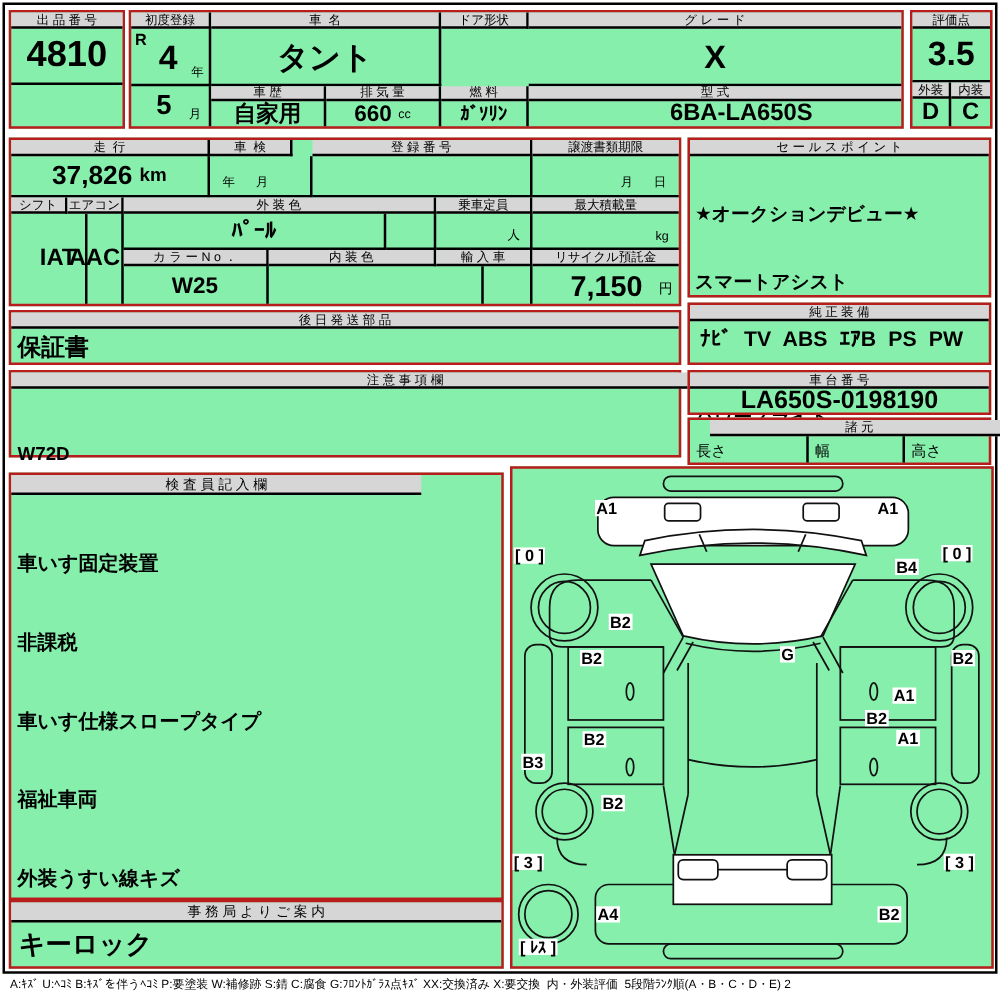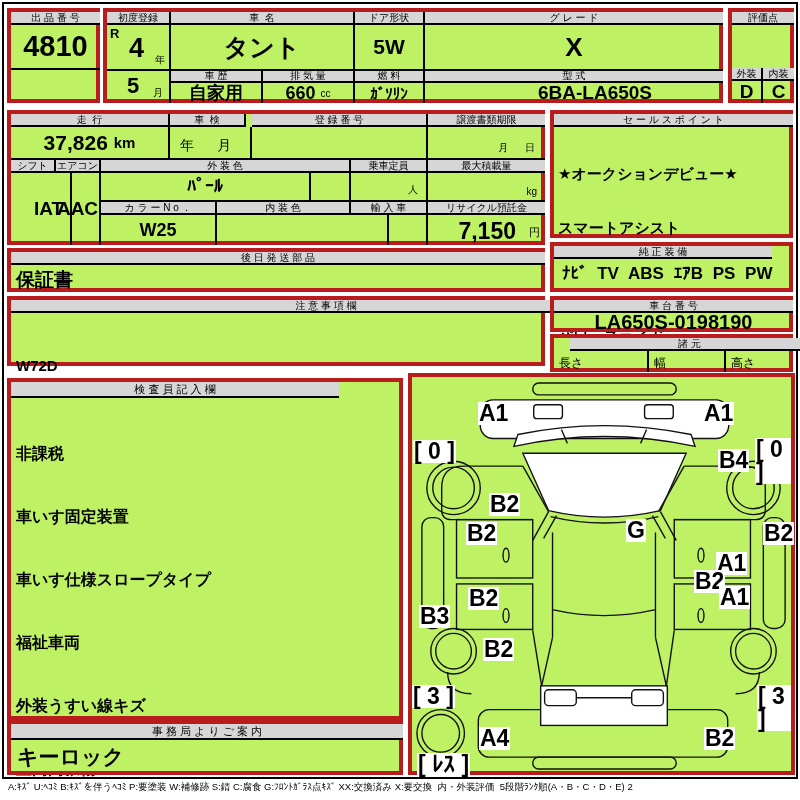--- a/index.html
+++ b/index.html
@@ -1,27 +1,27 @@
 <!DOCTYPE html>
 <html><head>
 <meta charset="utf-8">
 <style>
   html,body{margin:0;padding:0;background:#fff;}
   body{width:800px;height:800px;position:relative;overflow:hidden;
        font-family:"Liberation Sans","DejaVu Sans",sans-serif;color:#000;}
   .frame{position:absolute;left:2px;top:2px;width:792px;height:773px;border:2px solid #000;}
-  .box{position:absolute;border:4px solid #b91c1c;background:#bef264;box-sizing:border-box;}
+  .box{position:absolute;border:2px solid #b91c1c;background:#86efac;box-sizing:border-box;}
   .hdr{background:#d6d6d6;font-size:10px;display:flex;align-items:center;justify-content:center;
        box-sizing:border-box;white-space:pre;}
   .cell{position:absolute;box-sizing:border-box;}
   .bR{border-right:2px solid #000;} .bB{border-bottom:2px solid #000;}
   .big{font-weight:bold;display:flex;align-items:center;justify-content:center;}
   .unit{font-size:10px;font-weight:normal;}
   .lines{font-weight:bold;white-space:pre;}
-  .marker{position:absolute;font-weight:bold;font-size:23px;background:#fff;line-height:1;padding:0 1px;}
+  .marker{position:absolute;font-weight:bold;font-size:13px;background:#fff;line-height:1;padding:0 1px;}
   svg{display:block;}
   .legend{position:absolute;left:8px;top:781px;width:790px;font-size:9.5px;white-space:pre;}
 </style>
 </head>
 <body>
 
 <div class="frame"></div>
 
 <div class="box" style="left:7px;top:8px;width:93px;height:95px;">
   <div class="cell hdr bB" style="left:0;top:0;width:89px;height:13px;">出 品 番 号</div>
@@ -44,49 +44,49 @@
   <div class="cell hdr bB bR" style="left:64px;top:0;width:184px;height:13px;">車  名</div>
   <div class="cell big bB bR" style="left:64px;top:13px;width:184px;height:46px;font-size:25px;">タント</div>
   <div class="cell hdr bB bR" style="left:64px;top:59px;width:92px;height:12px;">車 歴</div>
   <div class="cell big bR" style="left:64px;top:71px;width:92px;height:20px;font-size:18px;">自家用</div>
   <div class="cell hdr bB bR" style="left:156px;top:59px;width:92px;height:12px;">排 気 量</div>
   <div class="cell big bR" style="left:156px;top:71px;width:92px;height:20px;font-size:18px;">
     <span>660</span>&nbsp;<span class="unit">cc</span>
   </div>
 
   <div class="cell hdr bB bR" style="left:248px;top:0;width:70px;height:13px;">ドア形状</div>
-  <div class="cell big bB bR" style="left:248px;top:13px;width:70px;height:46px;font-size:21px;">5W</div>
   <div class="cell hdr bB bR" style="left:248px;top:59px;width:70px;height:12px;">燃 料</div>
   <div class="cell big bR" style="left:248px;top:71px;width:70px;height:20px;font-size:15px;">ｶﾞｿﾘﾝ</div>
 
   <div class="cell hdr bB" style="left:318px;top:0;width:298px;height:13px;">グ レ ー ド</div>
   <div class="cell big bB" style="left:318px;top:13px;width:298px;height:46px;font-size:26px;">X</div>
   <div class="cell hdr bB" style="left:318px;top:59px;width:298px;height:12px;text-align:center;">型 式</div>
   <div class="cell big" style="left:318px;top:71px;width:298px;height:20px;font-size:19px;padding-left:42px;">6BA-LA650S</div>
 </div>
 
 <div class="box" style="left:728px;top:8px;width:66px;height:95px;">
   <div class="cell hdr bB" style="left:0;top:0;width:62px;height:13px;">評価点</div>
+  <div class="cell big bB" style="left:0;top:13px;width:62px;height:43px;font-size:27px;">3.5</div>
   <div class="cell hdr bB bR" style="left:0;top:56px;width:31px;height:13px;">外装</div>
   <div class="cell hdr bB" style="left:31px;top:56px;width:31px;height:13px;">内装</div>
   <div class="cell big bR" style="left:0;top:69px;width:31px;height:22px;font-size:19px;">D</div>
   <div class="cell big" style="left:31px;top:69px;width:31px;height:22px;font-size:19px;">C</div>
 </div>
 
 <div class="box" style="left:7px;top:110px;width:538px;height:135px;">
   <div class="cell hdr bB bR" style="left:0;top:0;width:159px;height:13px;">走  行</div>
-  <div class="cell hdr bB bR" style="left:159px;top:0;width:76px;height:13px;">車  検</div>
+  <div class="cell hdr bB bR" style="left:159px;top:0;width:66px;height:13px;">車  検</div>
   <div class="cell hdr bB bR" style="left:241px;top:0;width:176px;height:13px;">登 録 番 号</div>
   <div class="cell hdr bB" style="left:417px;top:0;width:117px;height:13px;">譲渡書類期限</div>
 
   <div class="cell big bB bR" style="left:0;top:13px;width:159px;height:33px;font-size:21px;">
     <span>37,826</span>&nbsp;<span style="font-size:15px;">km</span>
   </div>
   <div class="cell bB bR" style="left:159px;top:13px;width:82px;height:33px;">
-    <span style="position:absolute;left:10px;bottom:3px;font-size:14px;white-space:pre;">年      月</span>
+    <span style="position:absolute;left:10px;bottom:3px;font-size:10px;white-space:pre;">年      月</span>
   </div>
   <div class="cell bB bR" style="left:241px;top:13px;width:176px;height:33px;"></div>
   <div class="cell bB" style="left:417px;top:13px;width:117px;height:33px;">
     <span style="position:absolute;right:10px;bottom:3px;font-size:10px;white-space:pre;">月      日</span>
   </div>
 
   <div class="cell hdr bB bR" style="left:0;top:46px;width:45px;height:13px;">シフト</div>
   <div class="cell hdr bB bR" style="left:45px;top:46px;width:45px;height:13px;">エアコン</div>
   <div class="cell hdr bB bR" style="left:90px;top:46px;width:250px;height:13px;">外 装 色</div>
   <div class="cell hdr bB bR" style="left:340px;top:46px;width:77px;height:13px;">乗車定員</div>
@@ -136,21 +136,21 @@
     <div>★オークションデビュー★</div>
     <div>スマートアシスト</div>
     <div>コーナーセンサー</div>
     <div>パワースライド</div>
     <div>フロントシートヒーター</div>
     <div>バックモニター</div>
   </div>
 </div>
 
 <div class="box" style="left:550px;top:242px;width:243px;height:50px;">
-  <div class="cell hdr bB" style="left:0;top:0;width:218px;height:13px;">純 正 装 備</div>
+  <div class="cell hdr bB" style="left:0;top:0;width:239px;height:13px;">純 正 装 備</div>
   <div class="cell" style="left:8px;top:18px;font-weight:bold;font-size:17px;word-spacing:5px;">ﾅﾋﾞ TV ABS ｴｱB PS PW</div>
 </div>
 
 <div class="box" style="left:550px;top:296px;width:243px;height:36px;">
   <div class="cell hdr bB" style="left:0;top:0;width:239px;height:13px;">車 台 番 号</div>
   <div class="cell big" style="left:0;top:13px;width:239px;height:19px;font-size:20px;">LA650S-0198190</div>
 </div>
 
 <div class="box" style="left:550px;top:334px;width:243px;height:38px;">
   <div class="cell hdr bB" style="left:0;top:0;width:239px;height:13px;margin-left:16px;">諸 元</div>
@@ -161,22 +161,22 @@
     <span style="position:absolute;left:5px;top:4px;font-size:12px;">幅</span>
   </div>
   <div class="cell" style="left:172px;top:13px;width:67px;height:21px;">
     <span style="position:absolute;left:5px;top:4px;font-size:12px;">高さ</span>
   </div>
 </div>
 
 <div class="box" style="left:7px;top:378px;width:396px;height:342px;">
   <div class="cell hdr bB" style="left:0;top:0;width:328px;height:16px;font-size:11px;">検 査 員 記 入 欄</div>
   <div class="cell lines" style="left:5px;top:19px;font-size:16px;line-height:21px;">
+    <div>車いす固定装置</div>
     <div>非課税</div>
-    <div>車いす固定装置</div>
     <div>車いす仕様スロープタイプ</div>
     <div>福祉車両</div>
     <div>外装うすい線キズ</div>
     <div>室内内張傷</div>
     
     
     
     
     
   </div>

